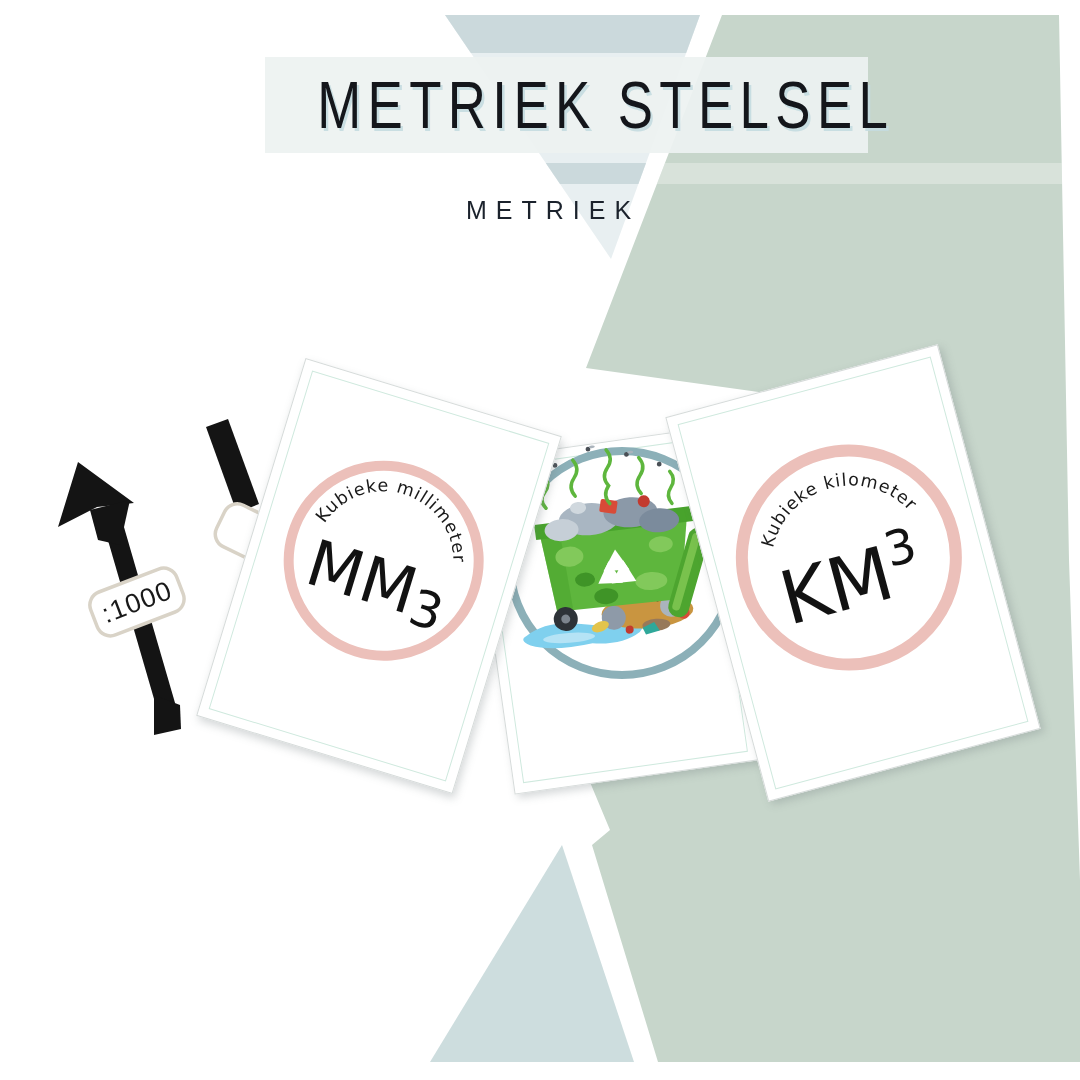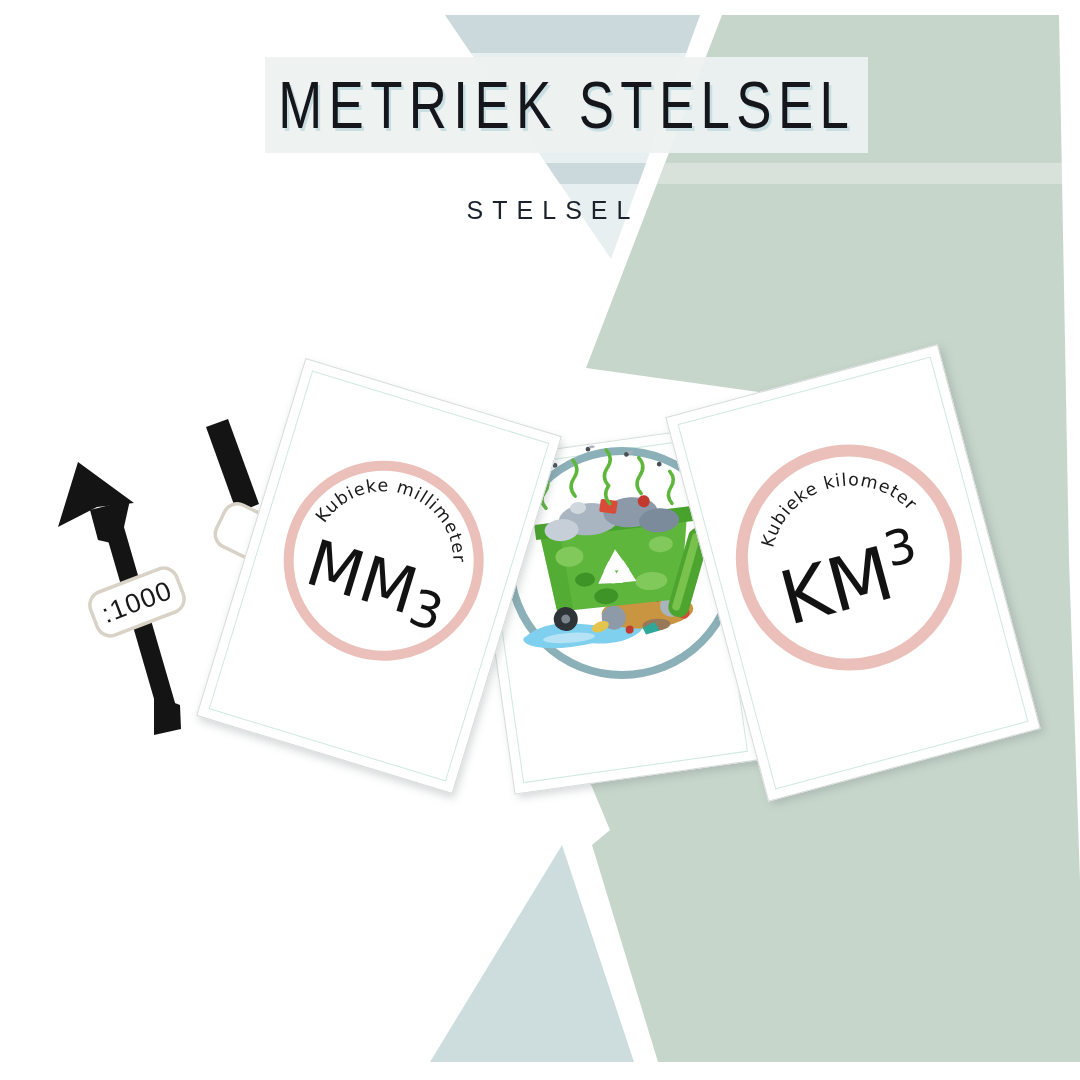--- a/index.html
+++ b/index.html
@@ -14,21 +14,21 @@
   .fill-stripe{fill:var(--bluegray,#cbd9dc);}
   .fill-sage{fill:var(--sage,#c7d6cb);}
   .fill-btri{fill:var(--bottom_triangle,#cdddde);}
 
   .title-band{
     position:absolute;left:265px;top:57px;width:603px;height:96px;
     background:var(--title_band,#edf2f1);opacity:.93;z-index:2;
   }
   .title{
     position:absolute;left:245px;top:57px;width:643px;height:96px;
-    display:flex;align-items:center;justify-content:center;
+    display:flex;align-items:center;
     margin:0;z-index:3;
     font-size:66px;font-weight:400;letter-spacing:8px;color:#14161b;
     white-space:nowrap;
   }
   .title .squeeze{
     display:inline-block;transform:scaleX(.8);transform-origin:center;
     text-shadow:3px 3px 0 rgba(196,219,224,.9);
   }
   .subtitle{
     position:absolute;left:253px;top:196px;width:600px;z-index:3;
@@ -94,21 +94,21 @@
       <rect x="586" y="163" width="494" height="21" fill="rgba(255,255,255,0.30)"></rect>
     </g>
 
     <polygon class="fill-btri" points="562,845 634,1062 430,1062"></polygon>
   </svg>
 
   <div class="title-band"></div>
   <h1 class="title">
     <span class="squeeze">METRIEK STELSEL</span>
   </h1>
-  <div class="subtitle">STELSEL</div>
+  <div class="subtitle">METRIEK</div>
 
   <svg class="arrows-svg" width="1080" height="1080" viewBox="0 0 1080 1080">
 
     <polygon class="ink" points="206,427 228,419 259,504 237,513"></polygon>
 
     <g transform="translate(262,540) rotate(26)">
       <rect x="-46" y="-23" width="92" height="46" rx="14" class="conv-label-rect"></rect>
     </g>
 
     <g>

